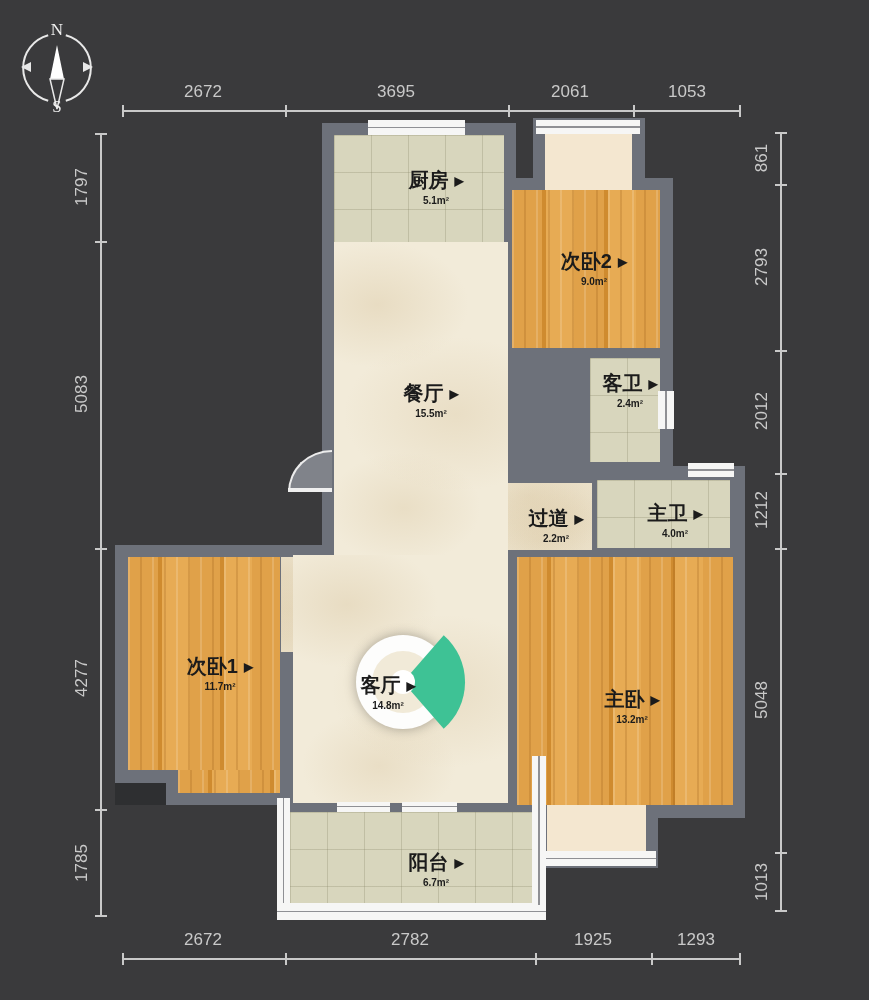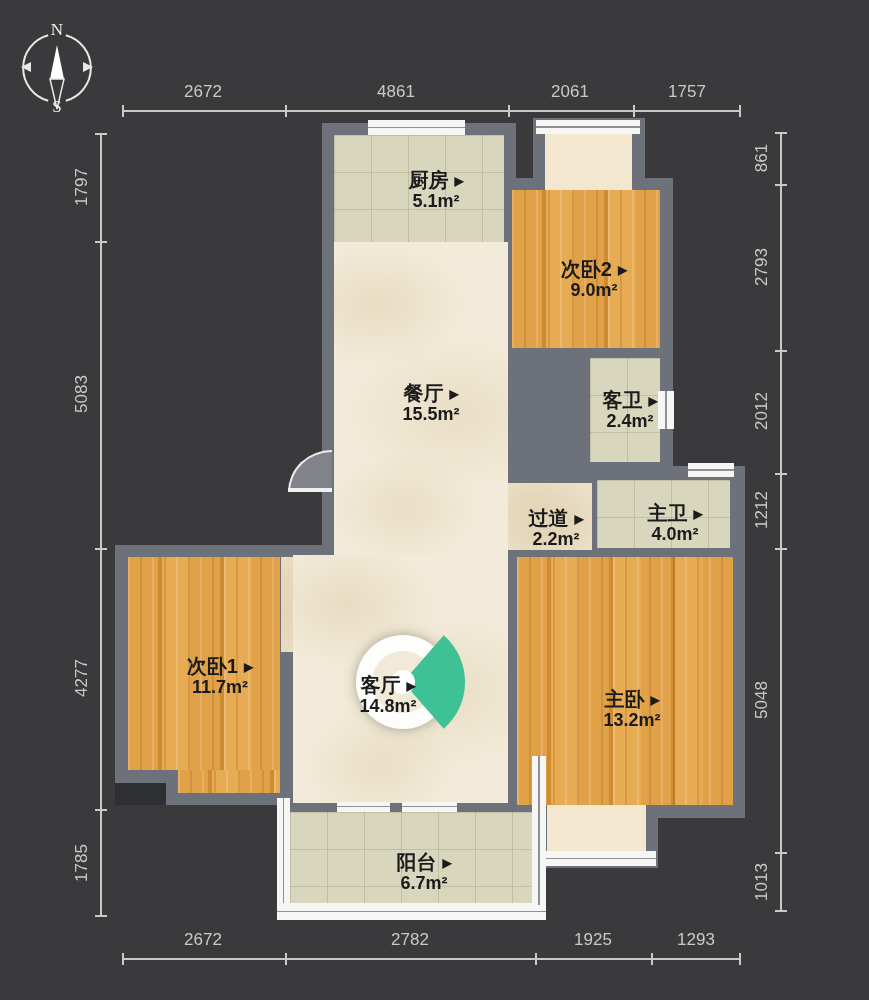--- a/index.html
+++ b/index.html
@@ -32,21 +32,21 @@
   .win.v{background-image:linear-gradient(90deg, transparent 0 45%, #8f9094 45% 55%, transparent 55%);}
   
   .door-arc{position:absolute;z-index:4;background:#80838a;
     border-top-left-radius:100%;border-left:2px solid #ececec;border-top:2px solid #ececec;}
   .door-leaf{position:absolute;z-index:5;background:#efefef;}
   
   .room-label{position:absolute;z-index:8;transform:translate(-50%,-50%);
     text-align:center;color:#1b1b1b;white-space:nowrap;cursor:pointer;}
   .room-label .rn{font-size:20px;font-weight:700;line-height:22px;}
   .room-label .arr{font-size:12px;margin-left:6px;vertical-align:2px;}
-  .room-label .ra{font-size:18px;font-weight:700;line-height:18px;}
+  .room-label .ra{font-size:10px;font-weight:700;line-height:18px;}
   
   .dline{position:absolute;background:#c9c9c9;z-index:6;}
   .dline .tk{position:absolute;background:#c9c9c9;}
   .dline.h{height:2px;}  .dline.h .tk{top:-5px;width:2px;height:12px;}
   .dline.v{width:2px;}   .dline.v .tk{left:-5px;height:2px;width:12px;}
   .dim{position:absolute;z-index:6;color:#c9c9c9;font-size:17px;white-space:nowrap;
        transform:translate(-50%,-50%);}
   .dim.rot{transform:translate(-50%,-50%) rotate(-90deg);}
   
   .wm{position:absolute;z-index:7;display:flex;align-items:center;opacity:.9;}
@@ -106,29 +106,29 @@
     <circle cx="70" cy="70" r="47" fill="#fdfdfc" style="filter:drop-shadow(0 0 6px rgba(0,0,0,0.3))"></circle>
     <circle cx="70" cy="70" r="31" fill="#f1ead8"></circle>
     <path d="M70 70 L110.7 23.2 A62 62 0 0 1 110.7 116.8 Z" fill="#3ec295"></path>
     <circle cx="70" cy="70" r="12" fill="#ffffff"></circle>
   </svg>
 
   <div class="room-label" style="left:436px;top:189px">
     <div class="rn"><span>厨房</span><span class="arr">▶</span></div>
     <div class="ra">5.1m²</div>
   </div>
-  <div class="room-label" style="left:594px;top:278px">
+  <div class="room-label" style="left:594px;top:270px">
     <div class="rn"><span>次卧2</span><span class="arr">▶</span></div>
     <div class="ra">9.0m²</div>
   </div>
   <div class="room-label" style="left:431px;top:402px">
     <div class="rn"><span>餐厅</span><span class="arr">▶</span></div>
     <div class="ra">15.5m²</div>
   </div>
-  <div class="room-label" style="left:630px;top:409px">
+  <div class="room-label" style="left:630px;top:392px">
     <div class="rn"><span>客卫</span><span class="arr">▶</span></div>
     <div class="ra">2.4m²</div>
   </div>
   <div class="room-label" style="left:556px;top:527px">
     <div class="rn"><span>过道</span><span class="arr">▶</span></div>
     <div class="ra">2.2m²</div>
   </div>
   <div class="room-label" style="left:675px;top:522px">
     <div class="rn"><span>主卫</span><span class="arr">▶</span></div>
     <div class="ra">4.0m²</div>
@@ -138,21 +138,21 @@
     <div class="ra">11.7m²</div>
   </div>
   <div class="room-label" style="left:388px;top:694px">
     <div class="rn"><span>客厅</span><span class="arr">▶</span></div>
     <div class="ra">14.8m²</div>
   </div>
   <div class="room-label" style="left:632px;top:708px">
     <div class="rn"><span>主卧</span><span class="arr">▶</span></div>
     <div class="ra">13.2m²</div>
   </div>
-  <div class="room-label" style="left:424px;top:871px">
+  <div class="room-label" style="left:436px;top:871px">
     <div class="rn"><span>阳台</span><span class="arr">▶</span></div>
     <div class="ra">6.7m²</div>
   </div>
 
   <svg width="92" height="92" viewBox="0 0 92 92" style="left:11px;top:21px">
     <path d="M54.8 14.2 A34 34 0 0 1 54.8 79.8" fill="none" stroke="#e8e8e8" stroke-width="2"></path>
     <path d="M37.2 79.8 A34 34 0 0 1 37.2 14.2" fill="none" stroke="#e8e8e8" stroke-width="2"></path>
     <polygon points="10,46 20,41 20,51" fill="#e8e8e8"></polygon>
     <polygon points="82,46 72,41 72,51" fill="#e8e8e8"></polygon>
     <polygon points="46,24 53,58 39,58" fill="#ffffff"></polygon>
@@ -162,23 +162,23 @@
   </svg>
 
   <div class="dline h" style="left:122px;top:110px;width:619px">
     <i class="tk" style="left:0"></i>
       <i class="tk" style="left:163px"></i>
       <i class="tk" style="left:386px"></i>
       <i class="tk" style="left:511px"></i>
       <i class="tk" style="left:617px"></i>
   </div>
   <span class="dim" style="left:203px;top:92px">2672</span>
-  <span class="dim" style="left:396px;top:92px">4861</span>
+  <span class="dim" style="left:396px;top:92px">3695</span>
   <span class="dim" style="left:570px;top:92px">2061</span>
-  <span class="dim" style="left:687px;top:92px">1757</span>
+  <span class="dim" style="left:687px;top:92px">1053</span>
 
   <div class="dline h" style="left:122px;top:958px;width:619px">
     <i class="tk" style="left:0"></i>
       <i class="tk" style="left:163px"></i>
       <i class="tk" style="left:413px"></i>
       <i class="tk" style="left:529px"></i>
       <i class="tk" style="left:617px"></i>
   </div>
   <span class="dim" style="left:203px;top:940px">2672</span>
   <span class="dim" style="left:410px;top:940px">2782</span>

